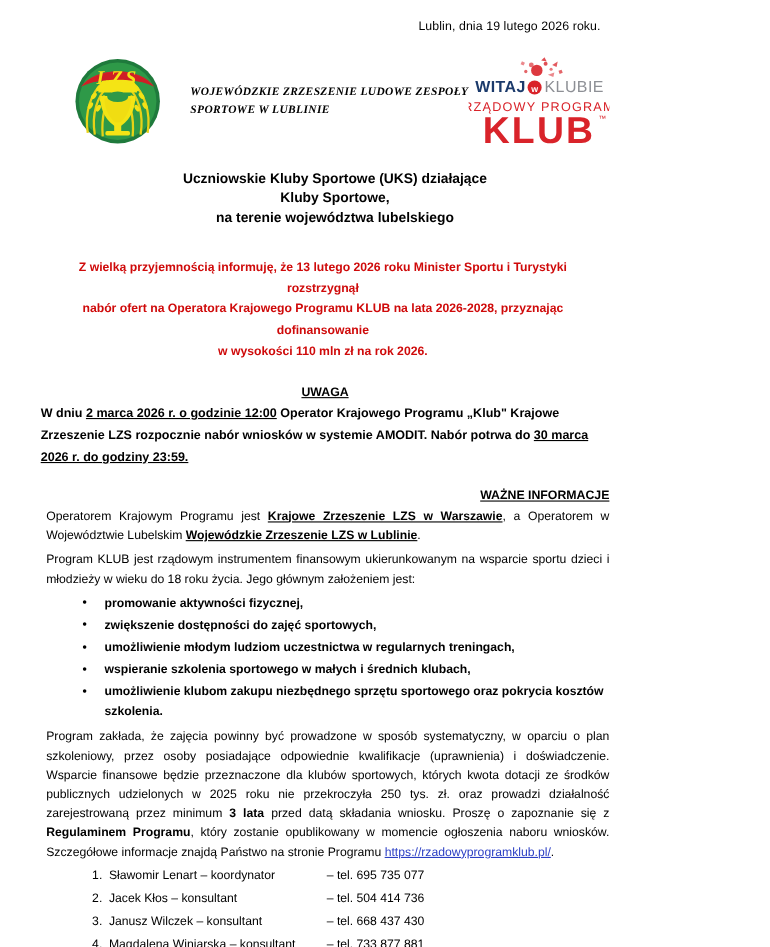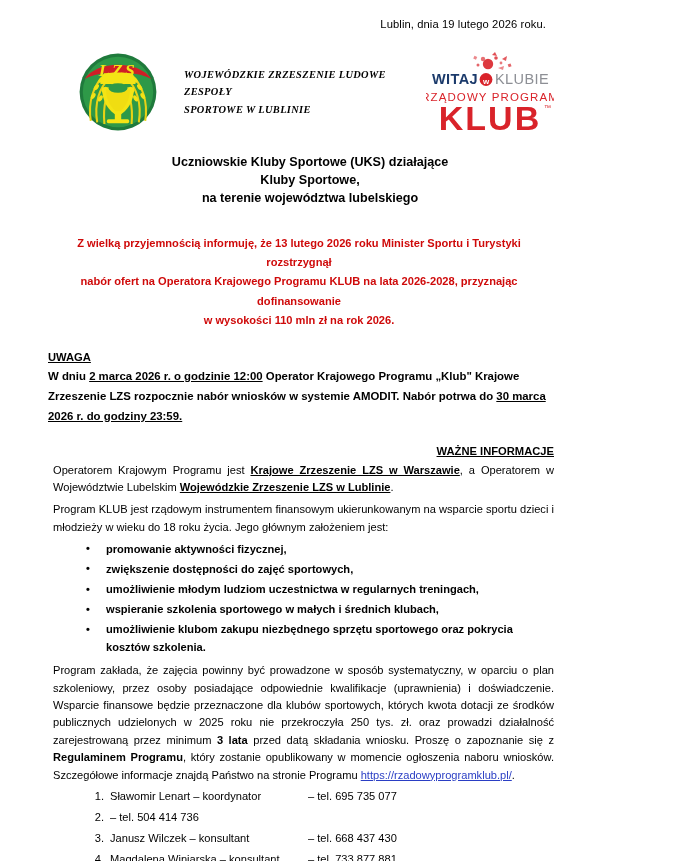--- a/index.html
+++ b/index.html
@@ -10,21 +10,21 @@
     height: 861px;
     background: #ffffff;
     font-family: "Liberation Sans", sans-serif;
     color: #000000;
     overflow: hidden;
     position: relative;
   }
   .page {
     width: 604px;
     height: 861px;
-    padding: 18px 50px 0 48px;
+    padding: 18px 50px 0 37px;
     position: relative;
   }
 
   
   .datetime-line {
     text-align: right;
     font-size: 11.2px;
     padding-right: 8px;
     margin-bottom: 16px;
     letter-spacing: .1px;
@@ -80,20 +80,21 @@
     color: #cf0a0a;
     font-weight: bold;
     text-align: center;
     font-size: 11.1px;
     line-height: 1.75;
     margin: 26px 10px 0 6px;
   }
 
   
   .uwaga-head {
+    text-align: center;
     font-weight: bold;
     font-size: 11.2px;
     margin-top: 20px;
   }
   .uwaga-head span { text-decoration: underline; }
   .uwaga-body {
     font-weight: bold;
     font-size: 11.4px;
     line-height: 1.75;
     text-align: left;
@@ -301,20 +302,21 @@
 
   <p class="body-par"><span>Program zakłada, że zajęcia powinny być prowadzone w sposób systematyczny, w oparciu o plan szkoleniowy, przez osoby posiadające odpowiednie kwalifikacje (uprawnienia) i doświadczenie. Wsparcie finansowe będzie przeznaczone dla klubów sportowych, których kwota dotacji ze środków publicznych udzielonych w 2025 roku nie przekroczyła 250 tys. zł. oraz prowadzi działalność zarejestrowaną przez minimum </span><span class="b">3 lata</span><span> przed datą składania wniosku. Proszę o zapoznanie się z </span><span class="b">Regulaminem Programu</span><span>, który zostanie opublikowany w momencie ogłoszenia naboru wniosków. Szczegółowe informacje znajdą Państwo na stronie Programu </span><a class="link" href="#">https://rzadowyprogramklub.pl/</a><span>.</span></p>
 
 
   <ol class="coord">
     <li>
       <span class="cname">Sławomir Lenart – koordynator</span>
       <span class="cphone">– tel. 695 735 077</span>
     </li>
     <li>
+      <span class="cname">Jacek Kłos – konsultant</span>
       <span class="cphone">– tel. 504 414 736</span>
     </li>
     <li>
       <span class="cname">Janusz Wilczek – konsultant</span>
       <span class="cphone">– tel. 668 437 430</span>
     </li>
     <li>
       <span class="cname">Magdalena Winiarska – konsultant</span>
       <span class="cphone">– tel. 733 877 881</span>
     </li>

